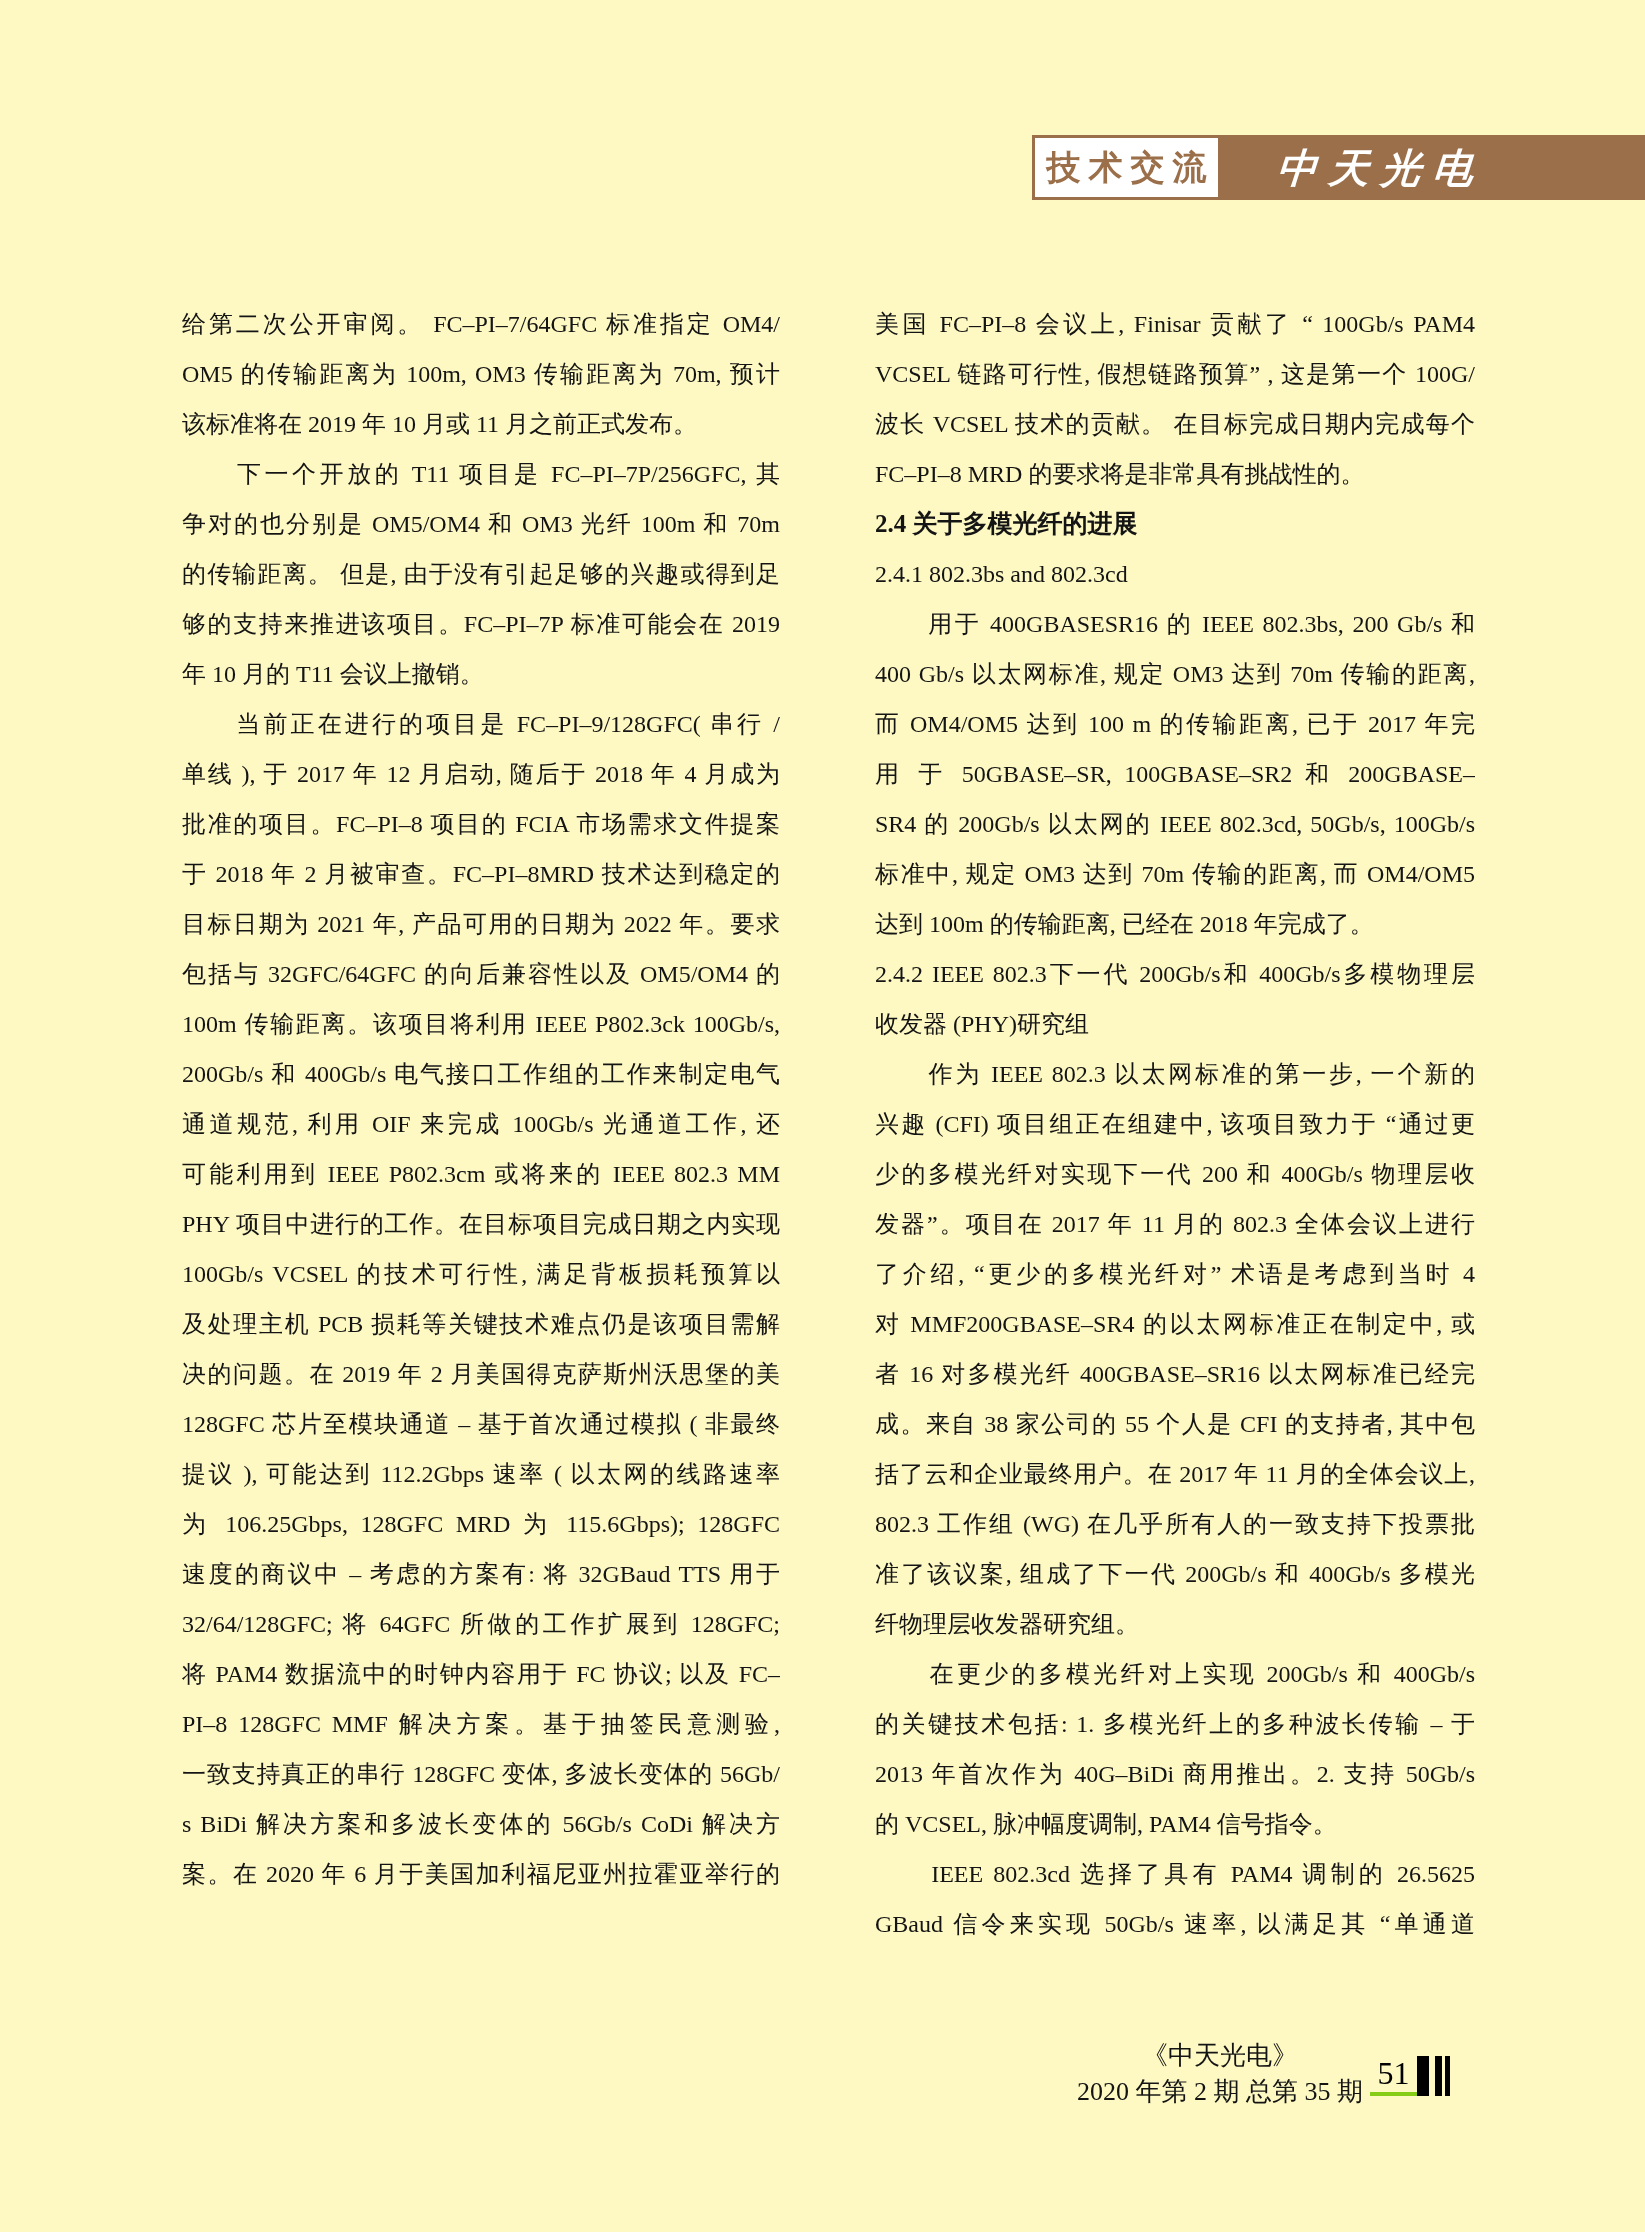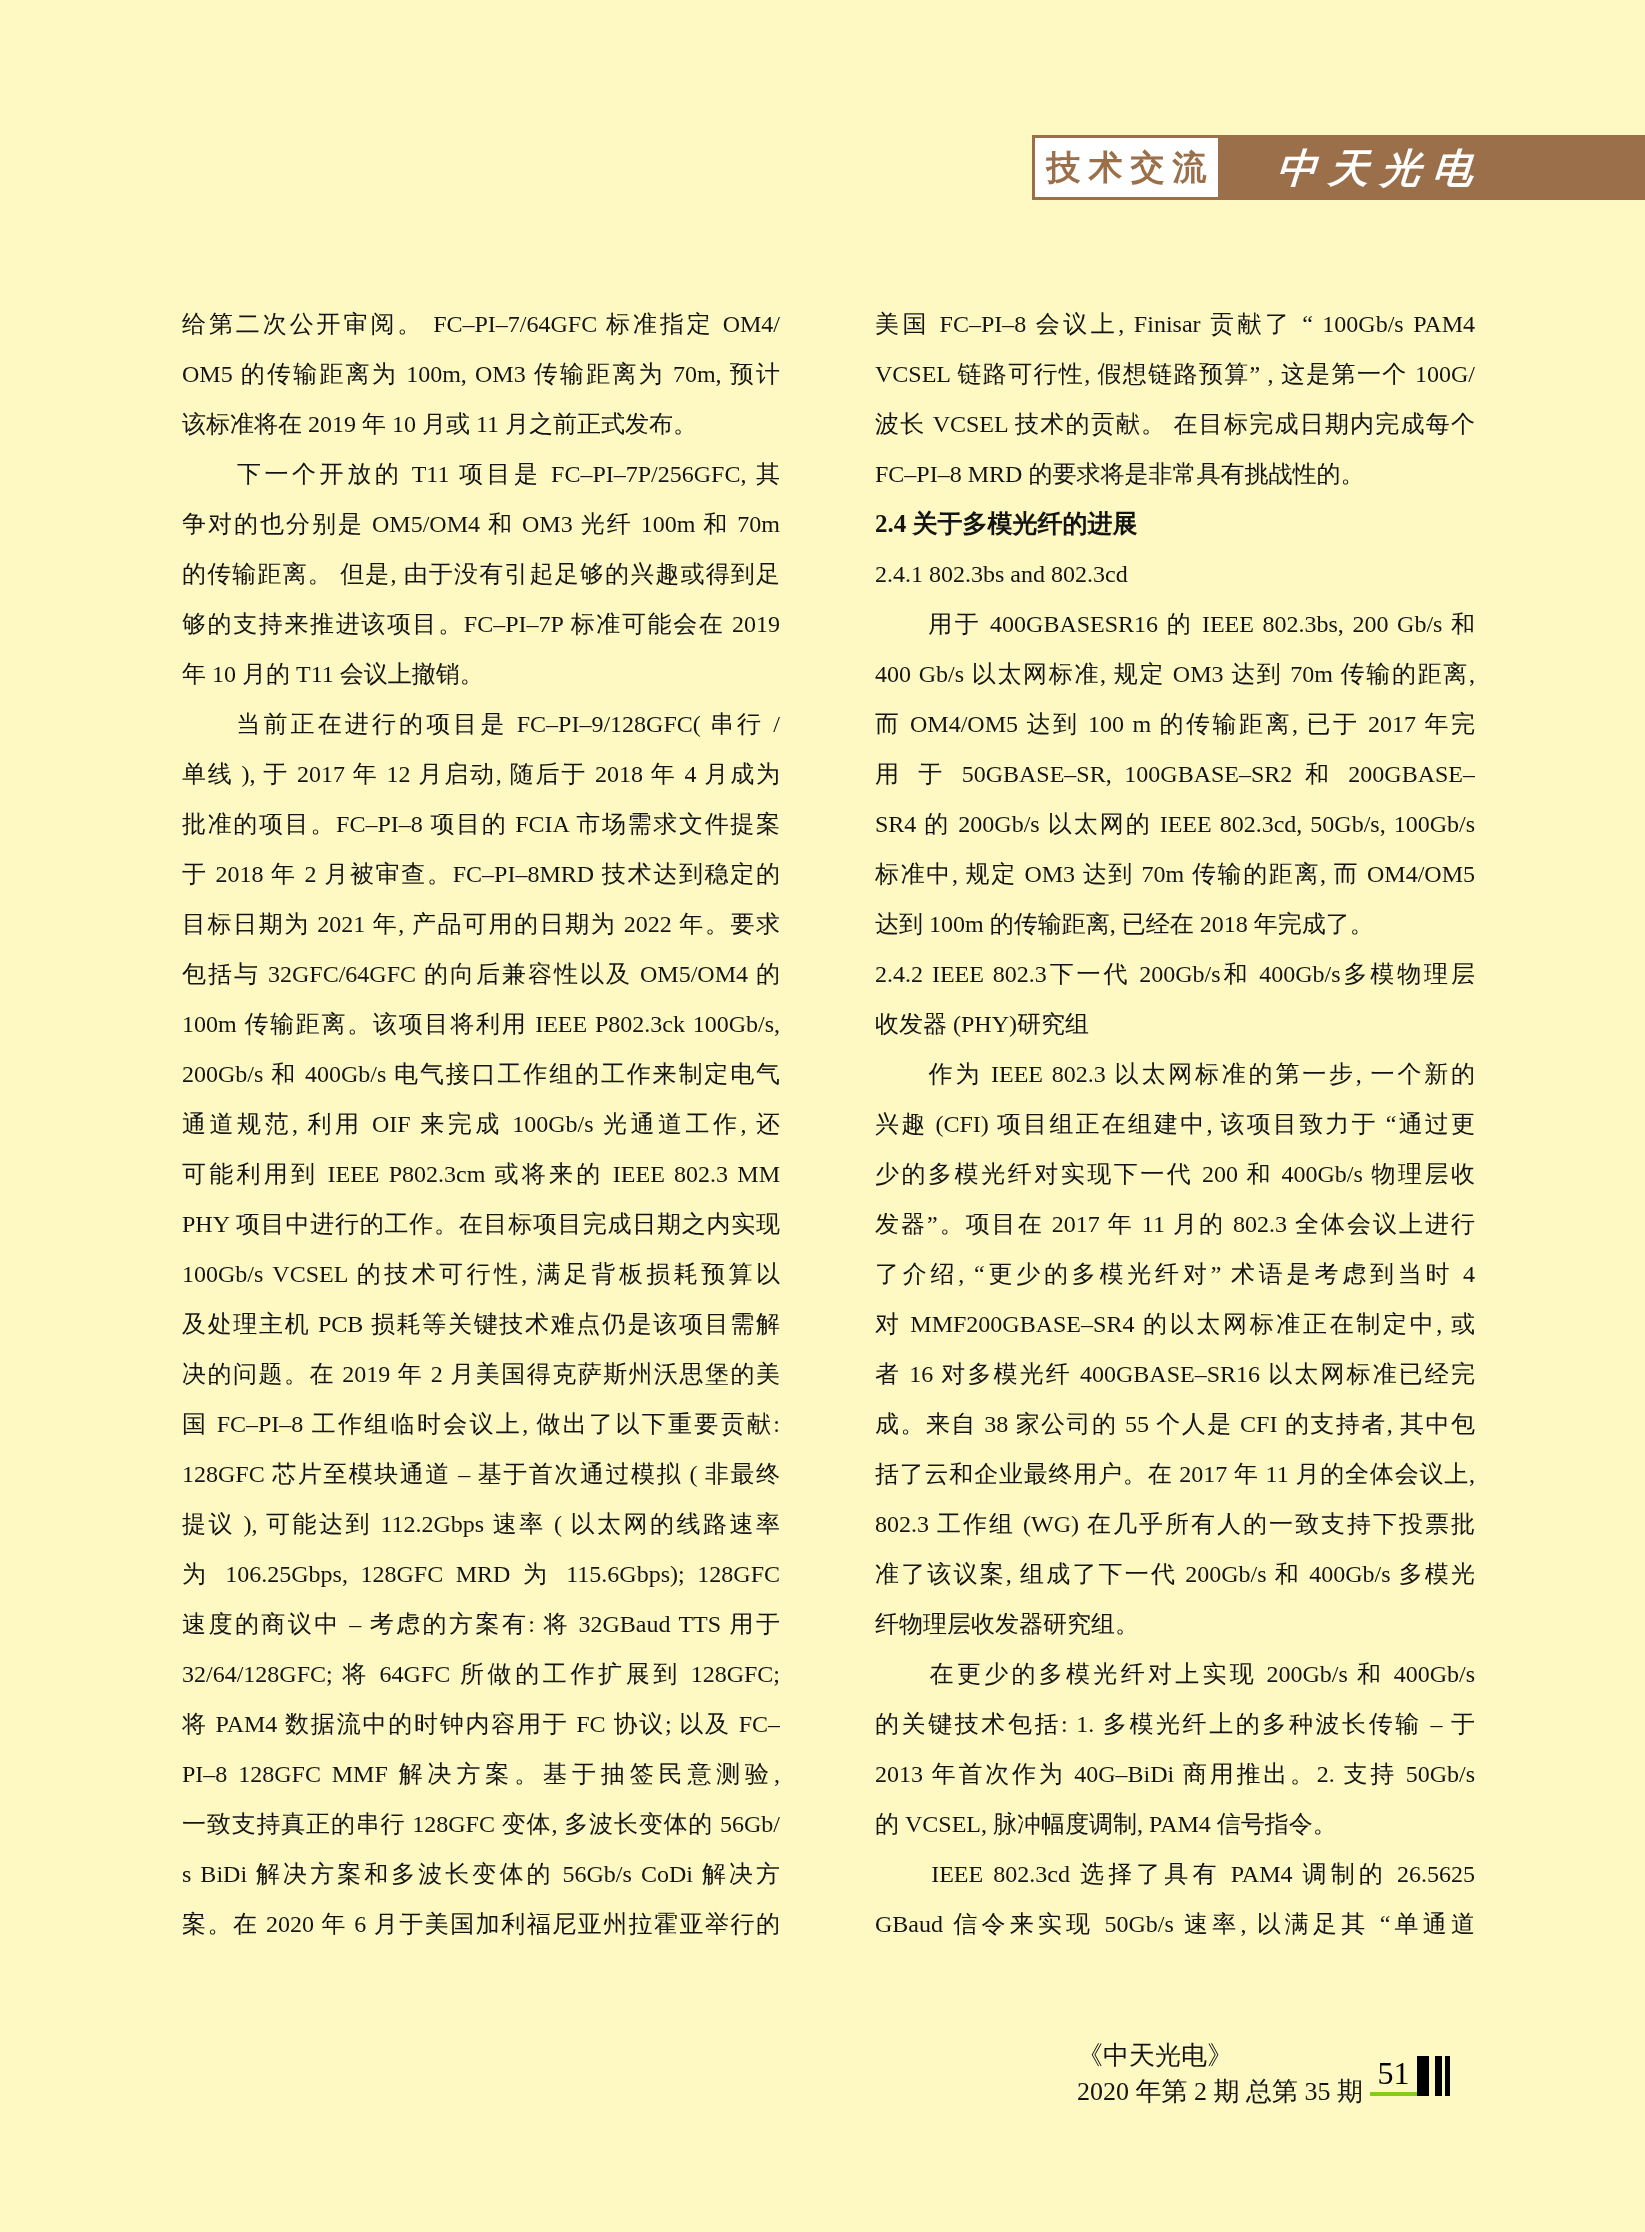--- a/index.html
+++ b/index.html
@@ -46,21 +46,21 @@
     font-size:24px;
     overflow:hidden;
     text-align:justify;text-align-last:left;
     white-space:normal;
   }
   .tline.j{text-align-last:justify;}
   .tline.b{font-weight:bold;font-size:25px;}
   
   .ftr-text{
     position:absolute;right:283px;top:2038px;
-    text-align:left;font-size:26px;line-height:36px;
+    text-align:center;font-size:26px;line-height:36px;
     color:#141414;
   }
   .ftr-pagenum{
     position:absolute;left:1370px;top:2054px;
     width:47px;height:42px;box-sizing:border-box;
     border-bottom:4px solid #84cc16;
     display:flex;align-items:center;justify-content:center;
     font-family:Liberation Serif, serif;
     font-size:32px;color:#000;
   }
@@ -102,21 +102,20 @@
       <div class="tline j">目标日期为 2021 年, 产品可用的日期为 2022 年。要求</div>
       <div class="tline j">包括与 32GFC/64GFC 的向后兼容性以及 OM5/OM4 的</div>
       <div class="tline j">100m 传输距离。该项目将利用 IEEE P802.3ck 100Gb/s,</div>
       <div class="tline j">200Gb/s 和 400Gb/s 电气接口工作组的工作来制定电气</div>
       <div class="tline j">通道规范, 利用 OIF 来完成 100Gb/s 光通道工作, 还</div>
       <div class="tline j">可能利用到 IEEE P802.3cm 或将来的 IEEE 802.3 MM</div>
       <div class="tline j">PHY 项目中进行的工作。在目标项目完成日期之内实现</div>
       <div class="tline j">100Gb/s VCSEL 的技术可行性, 满足背板损耗预算以</div>
       <div class="tline j">及处理主机 PCB 损耗等关键技术难点仍是该项目需解</div>
       <div class="tline j">决的问题。在 2019 年 2 月美国得克萨斯州沃思堡的美</div>
-      <div class="tline j">国 FC–PI–8 工作组临时会议上, 做出了以下重要贡献:</div>
       <div class="tline j">128GFC 芯片至模块通道 – 基于首次通过模拟 ( 非最终</div>
       <div class="tline j">提议 ), 可能达到 112.2Gbps 速率 ( 以太网的线路速率</div>
       <div class="tline j">为 106.25Gbps, 128GFC MRD 为 115.6Gbps); 128GFC</div>
       <div class="tline j">速度的商议中 – 考虑的方案有: 将 32GBaud TTS 用于</div>
       <div class="tline j">32/64/128GFC; 将 64GFC 所做的工作扩展到 128GFC;</div>
       <div class="tline j">将 PAM4 数据流中的时钟内容用于 FC 协议; 以及 FC–</div>
       <div class="tline j">PI–8 128GFC MMF 解决方案。基于抽签民意测验,</div>
       <div class="tline j">一致支持真正的串行 128GFC 变体, 多波长变体的 56Gb/</div>
       <div class="tline j">s BiDi 解决方案和多波长变体的 56Gb/s CoDi 解决方</div>
       <div class="tline j">案。在 2020 年 6 月于美国加利福尼亚州拉霍亚举行的</div>

